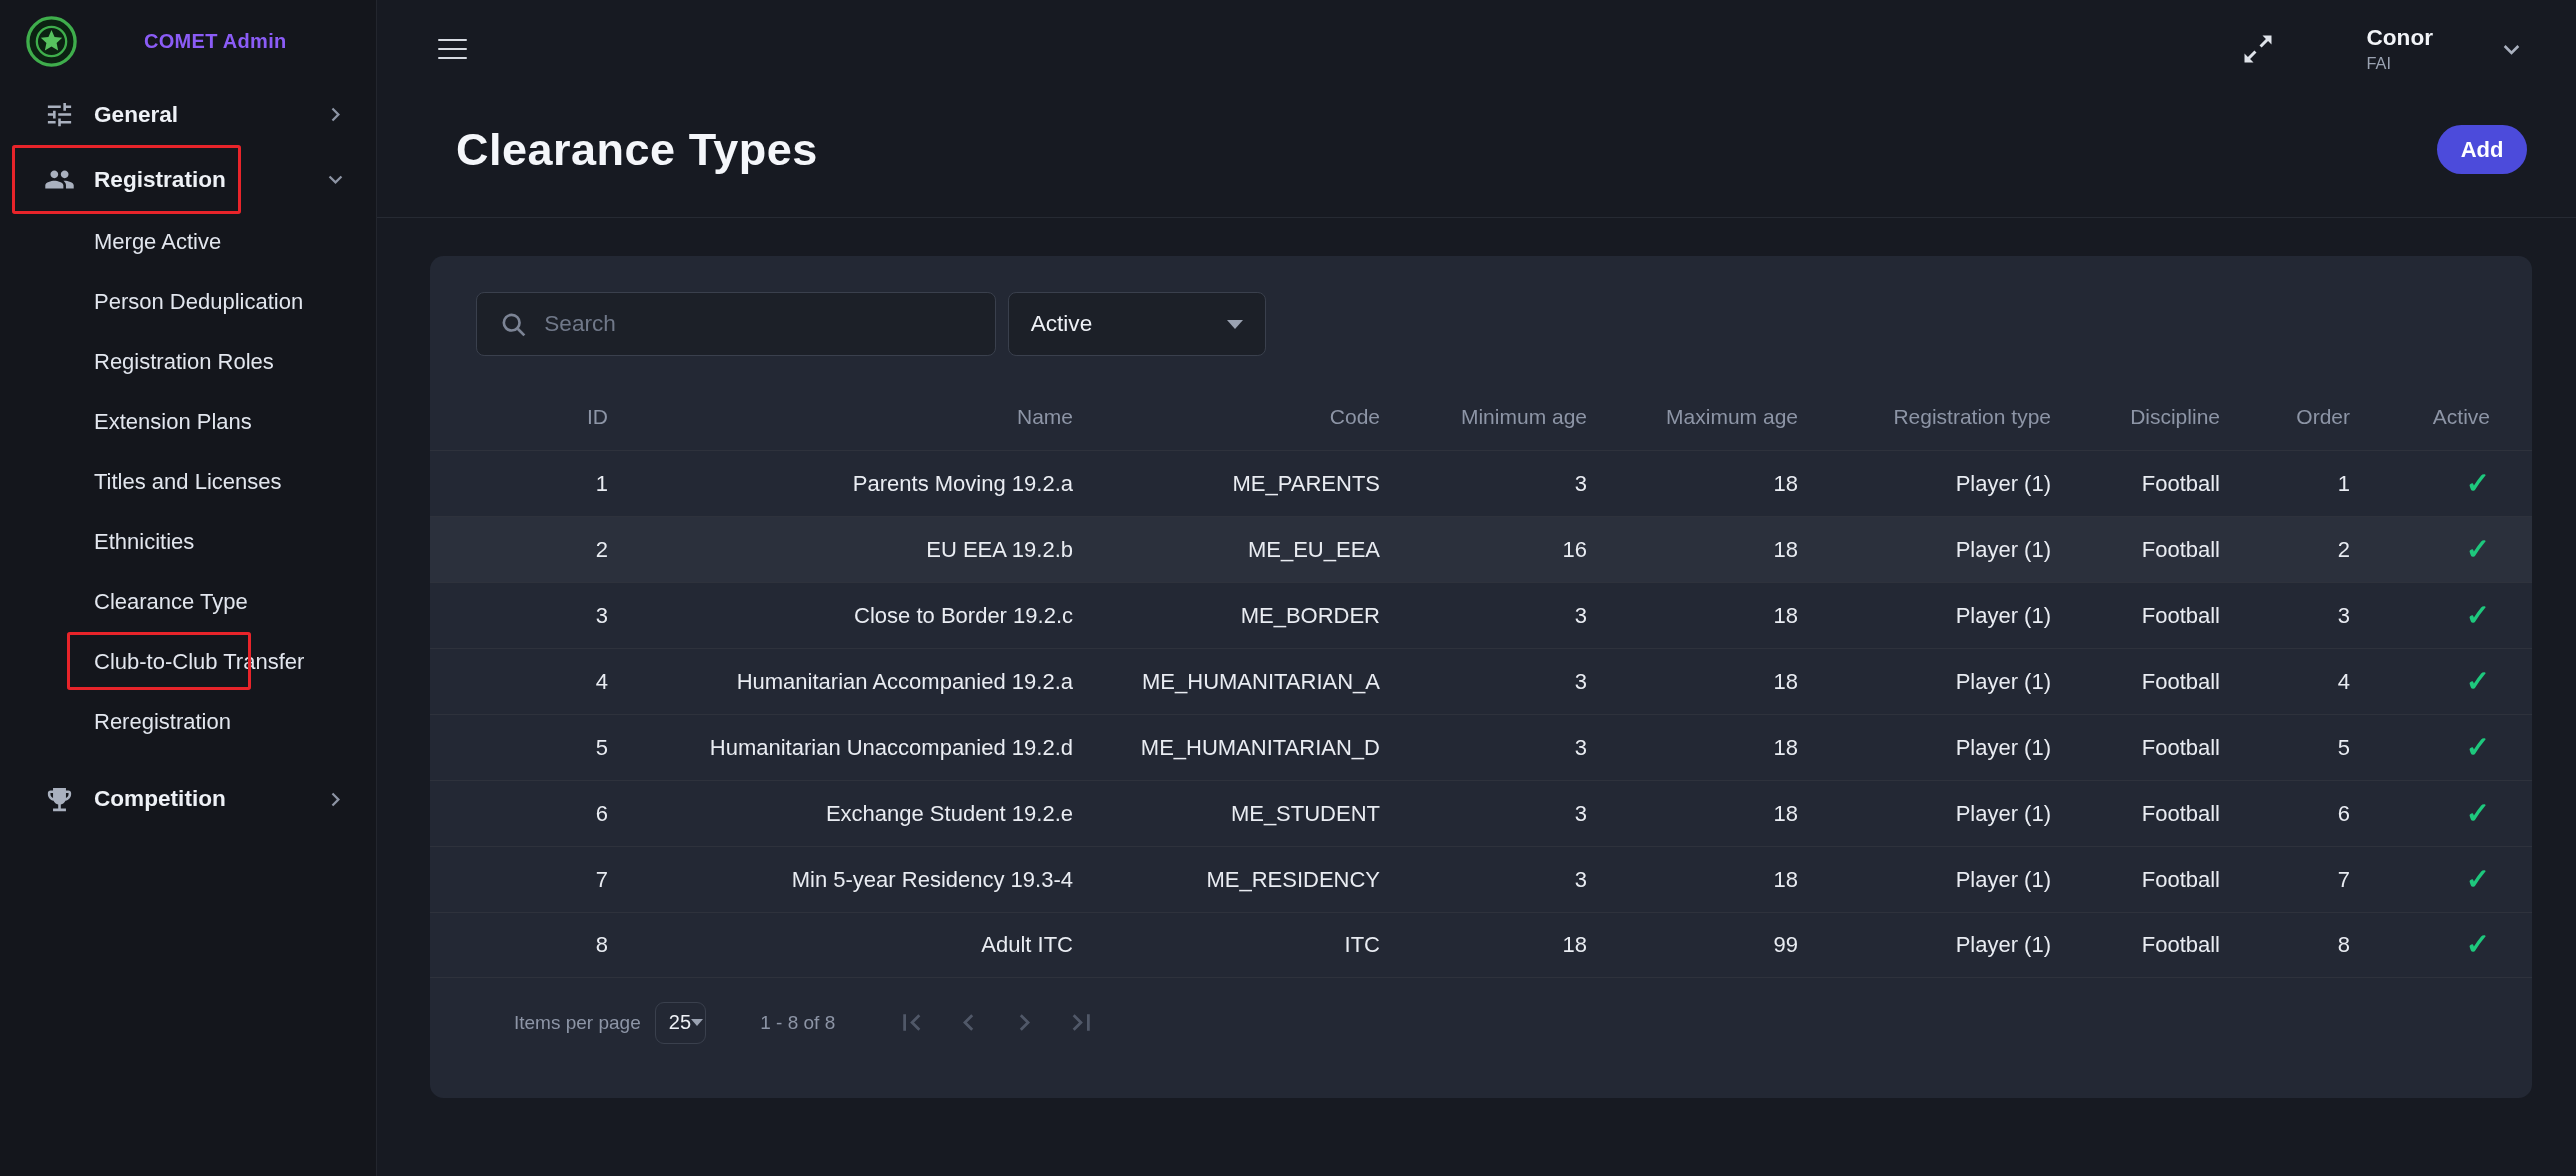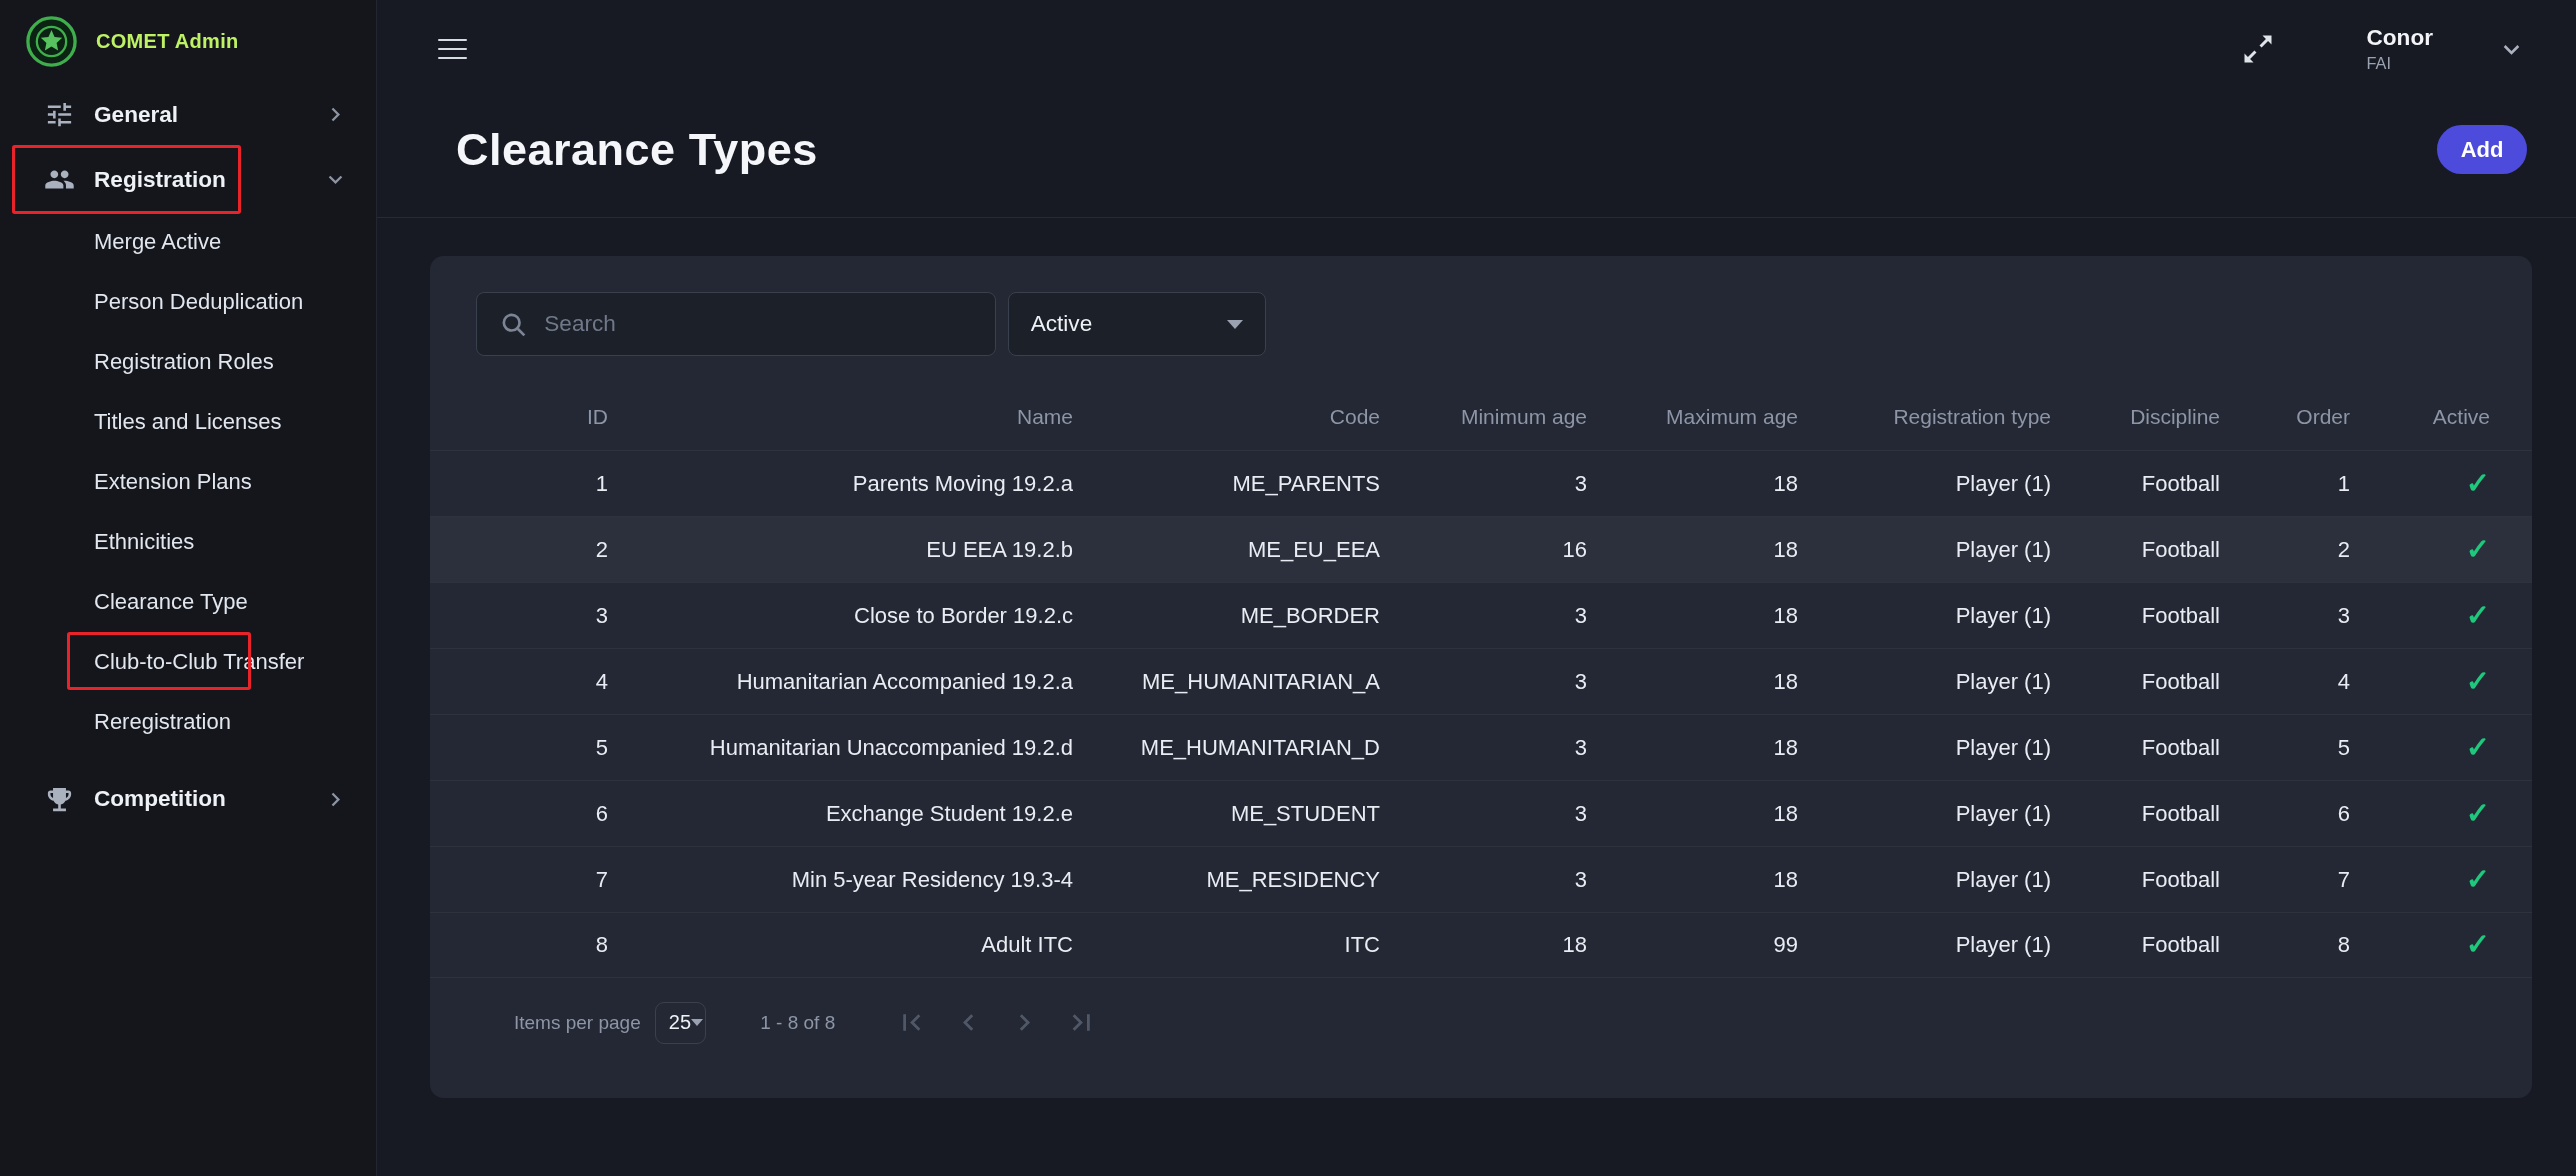--- a/index.html
+++ b/index.html
@@ -18,21 +18,21 @@
     background: #14161c;
     border-right: 0.9px solid #23262e;
     flex: 0 0 auto;
   }
   .sidebar-header {
     height: 82px;
     display: flex; align-items: center;
     padding-left: 26px; gap: 19px;
   }
   .logo { width: 51px; height: 51px; flex: 0 0 auto; }
-  .brand { font-size: 20px; font-weight: 700; letter-spacing: 0.3px; color: #bef264; }
+  .brand { font-size: 20px; font-weight: 700; letter-spacing: 0.3px; color: #8b5cf6; margin-left: 48px; }
 
   .nav-item {
     height: 65px;
     display: flex; align-items: center;
     padding-left: 44px; padding-right: 27px;
     cursor: pointer;
   }
   .nav-item .nav-icon { width: 31px; height: 31px; margin-right: 19px; flex: 0 0 auto; }
   .nav-item .nav-label { font-size: 22.6px; font-weight: 600; color: #eef1f6; }
   .nav-item .chev { margin-left: auto; width: 27px; height: 27px; }
@@ -194,22 +194,22 @@
       <span class="nav-label">Registration</span>
       <svg class="chev" viewBox="0 0 24 24" fill="#8d94a4">
         <path d="M7.41 8.59L12 13.17l4.59-4.58L18 10l-6 6-6-6 1.41-1.41z"></path>
       </svg>
     </div>
 
     <div class="subnav">
         <div class="subitem">Merge Active</div>
         <div class="subitem">Person Deduplication</div>
         <div class="subitem">Registration Roles</div>
+        <div class="subitem">Extension Plans</div>
         <div class="subitem">Titles and Licenses</div>
-        <div class="subitem">Extension Plans</div>
         <div class="subitem">Ethnicities</div>
         <div class="subitem">Clearance Type</div>
         <div class="subitem">Club-to-Club Transfer</div>
         <div class="subitem">Reregistration</div>
       </div>
 
     <div class="nav-item competition">
       <svg class="nav-icon" viewBox="0 0 24 24" fill="#aab1bf">
         <path d="M19 5h-2V3H7v2H5c-1.1 0-2 .9-2 2v1c0 2.55 1.92 4.63 4.39 4.94.63 1.5 1.98 2.63 3.61 2.96V19H7v2h10v-2h-4v-3.1c1.63-.33 2.98-1.46 3.61-2.96C19.08 12.63 21 10.55 21 8V7c0-1.1-.9-2-2-2zM5 8V7h2v3.82C5.84 10.4 5 9.3 5 8zm14 0c0 1.3-.84 2.4-2 2.82V7h2v1z"></path>
       </svg>

